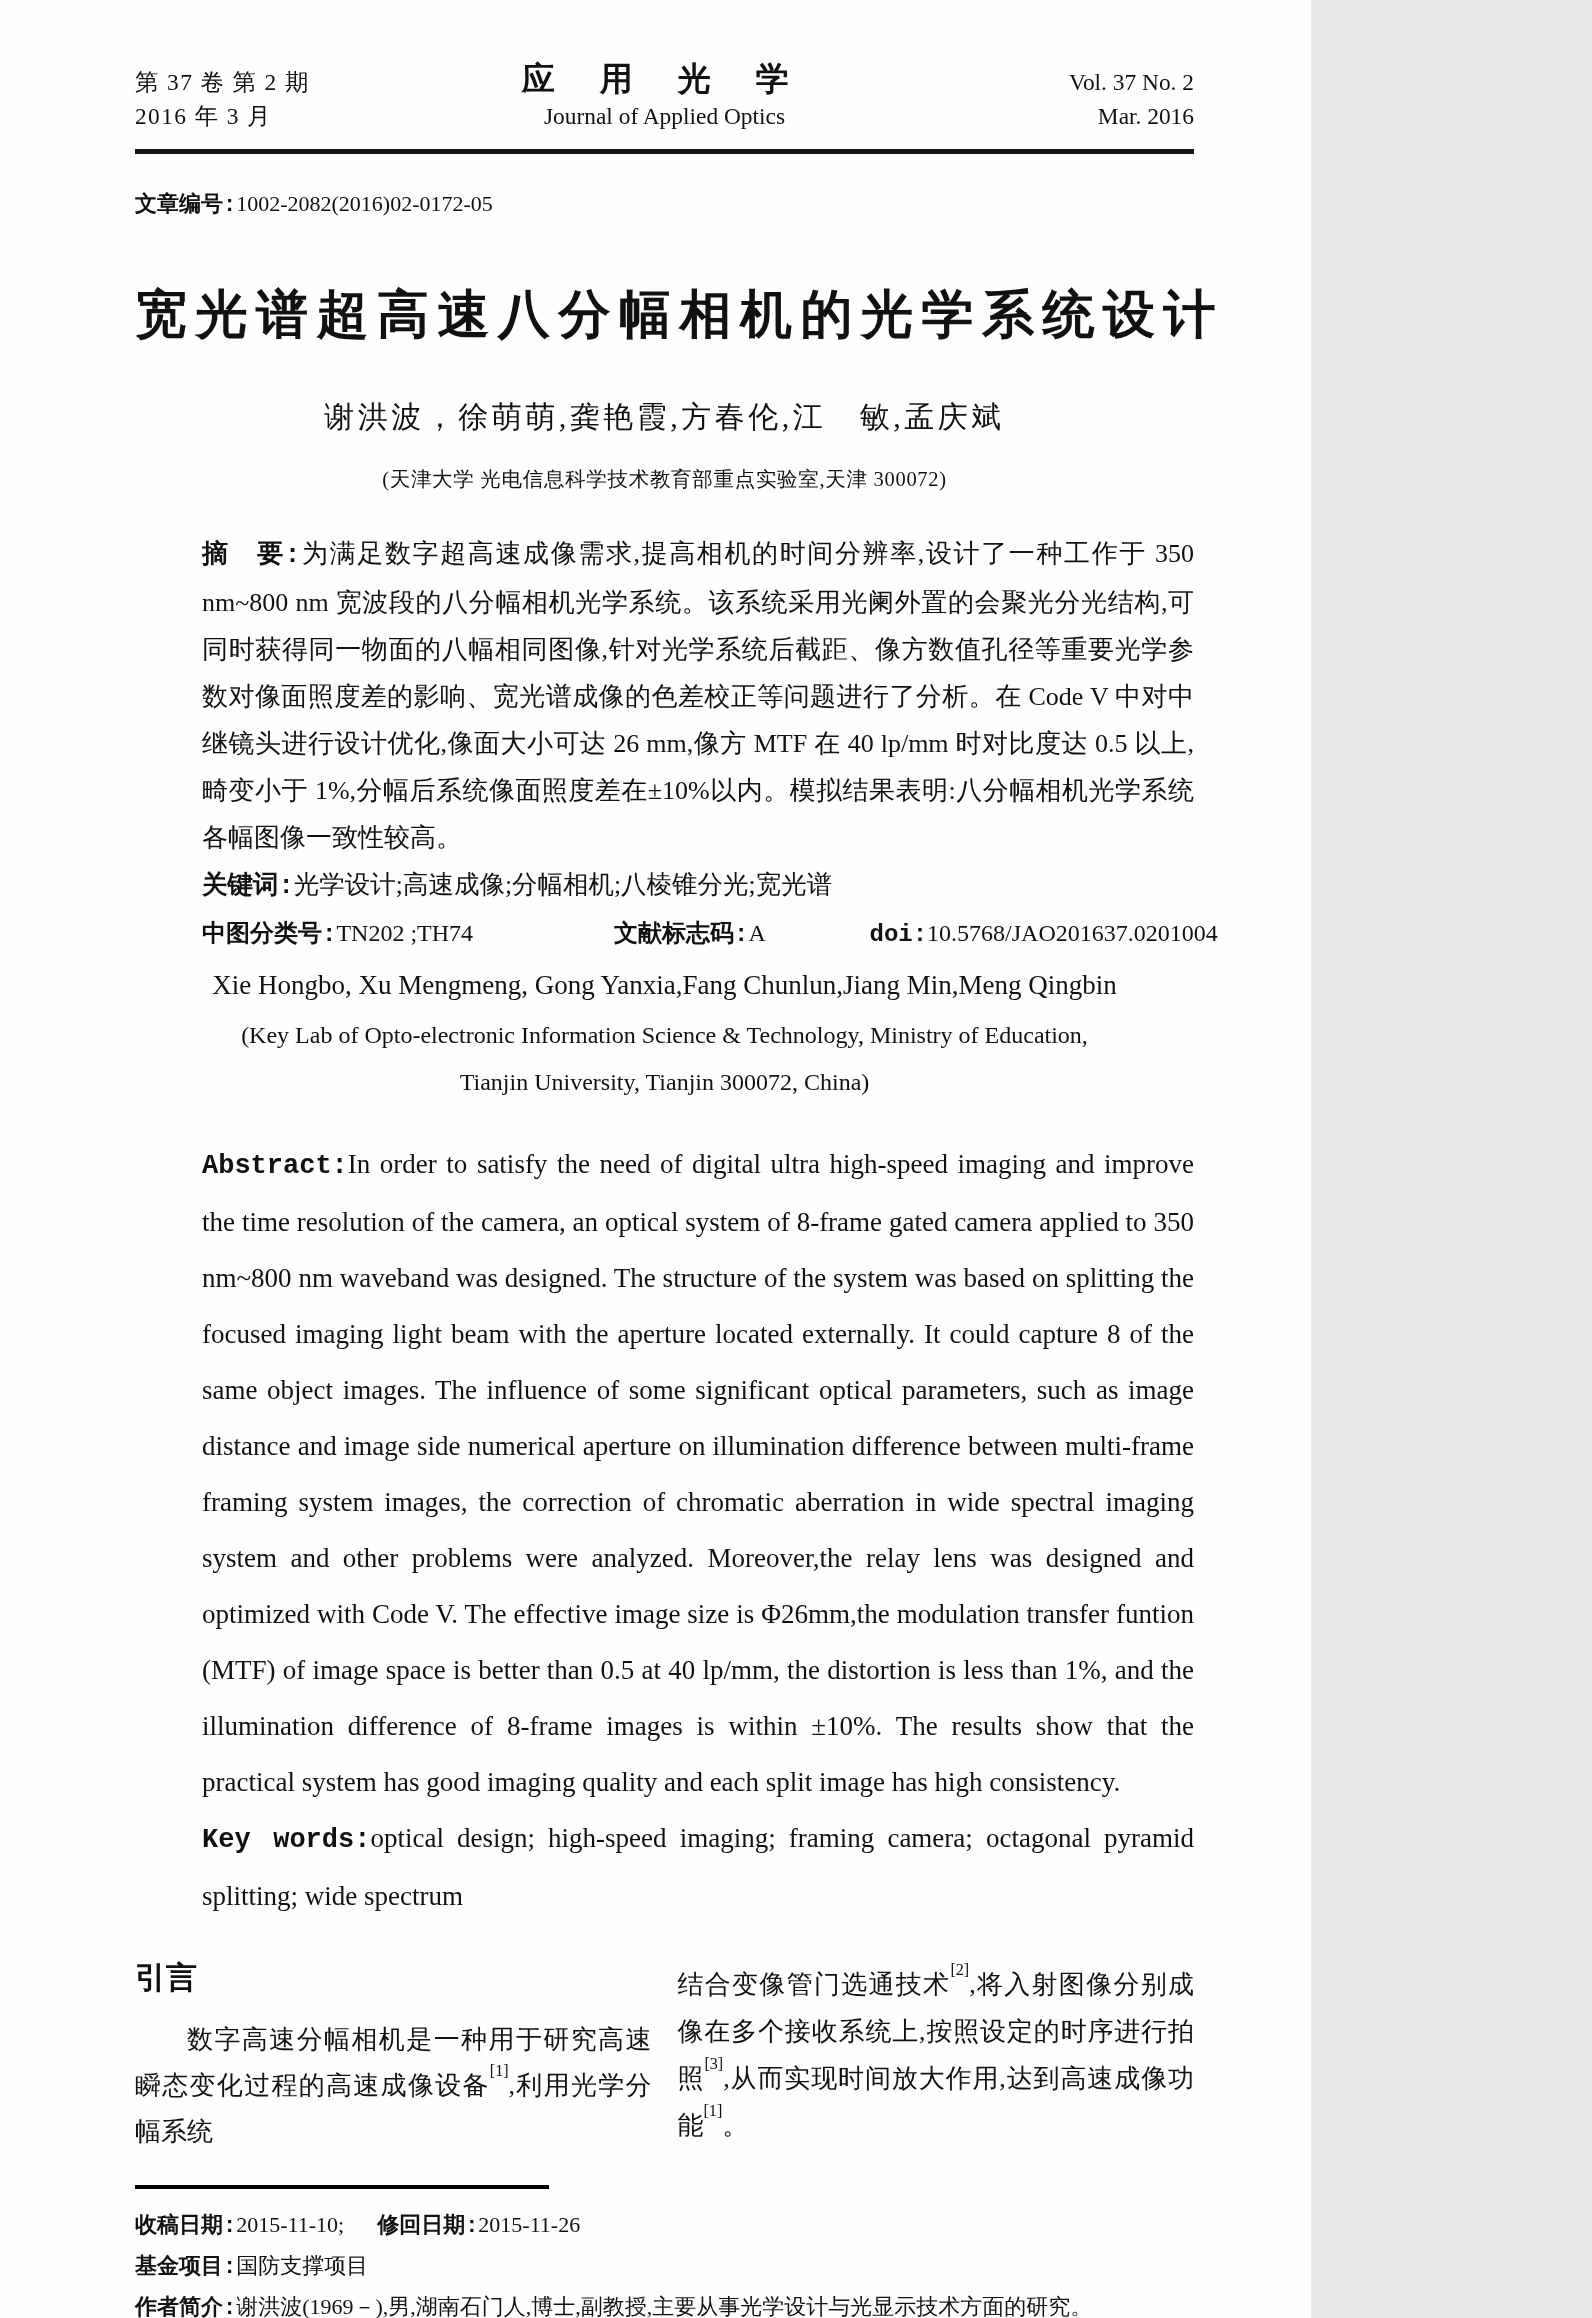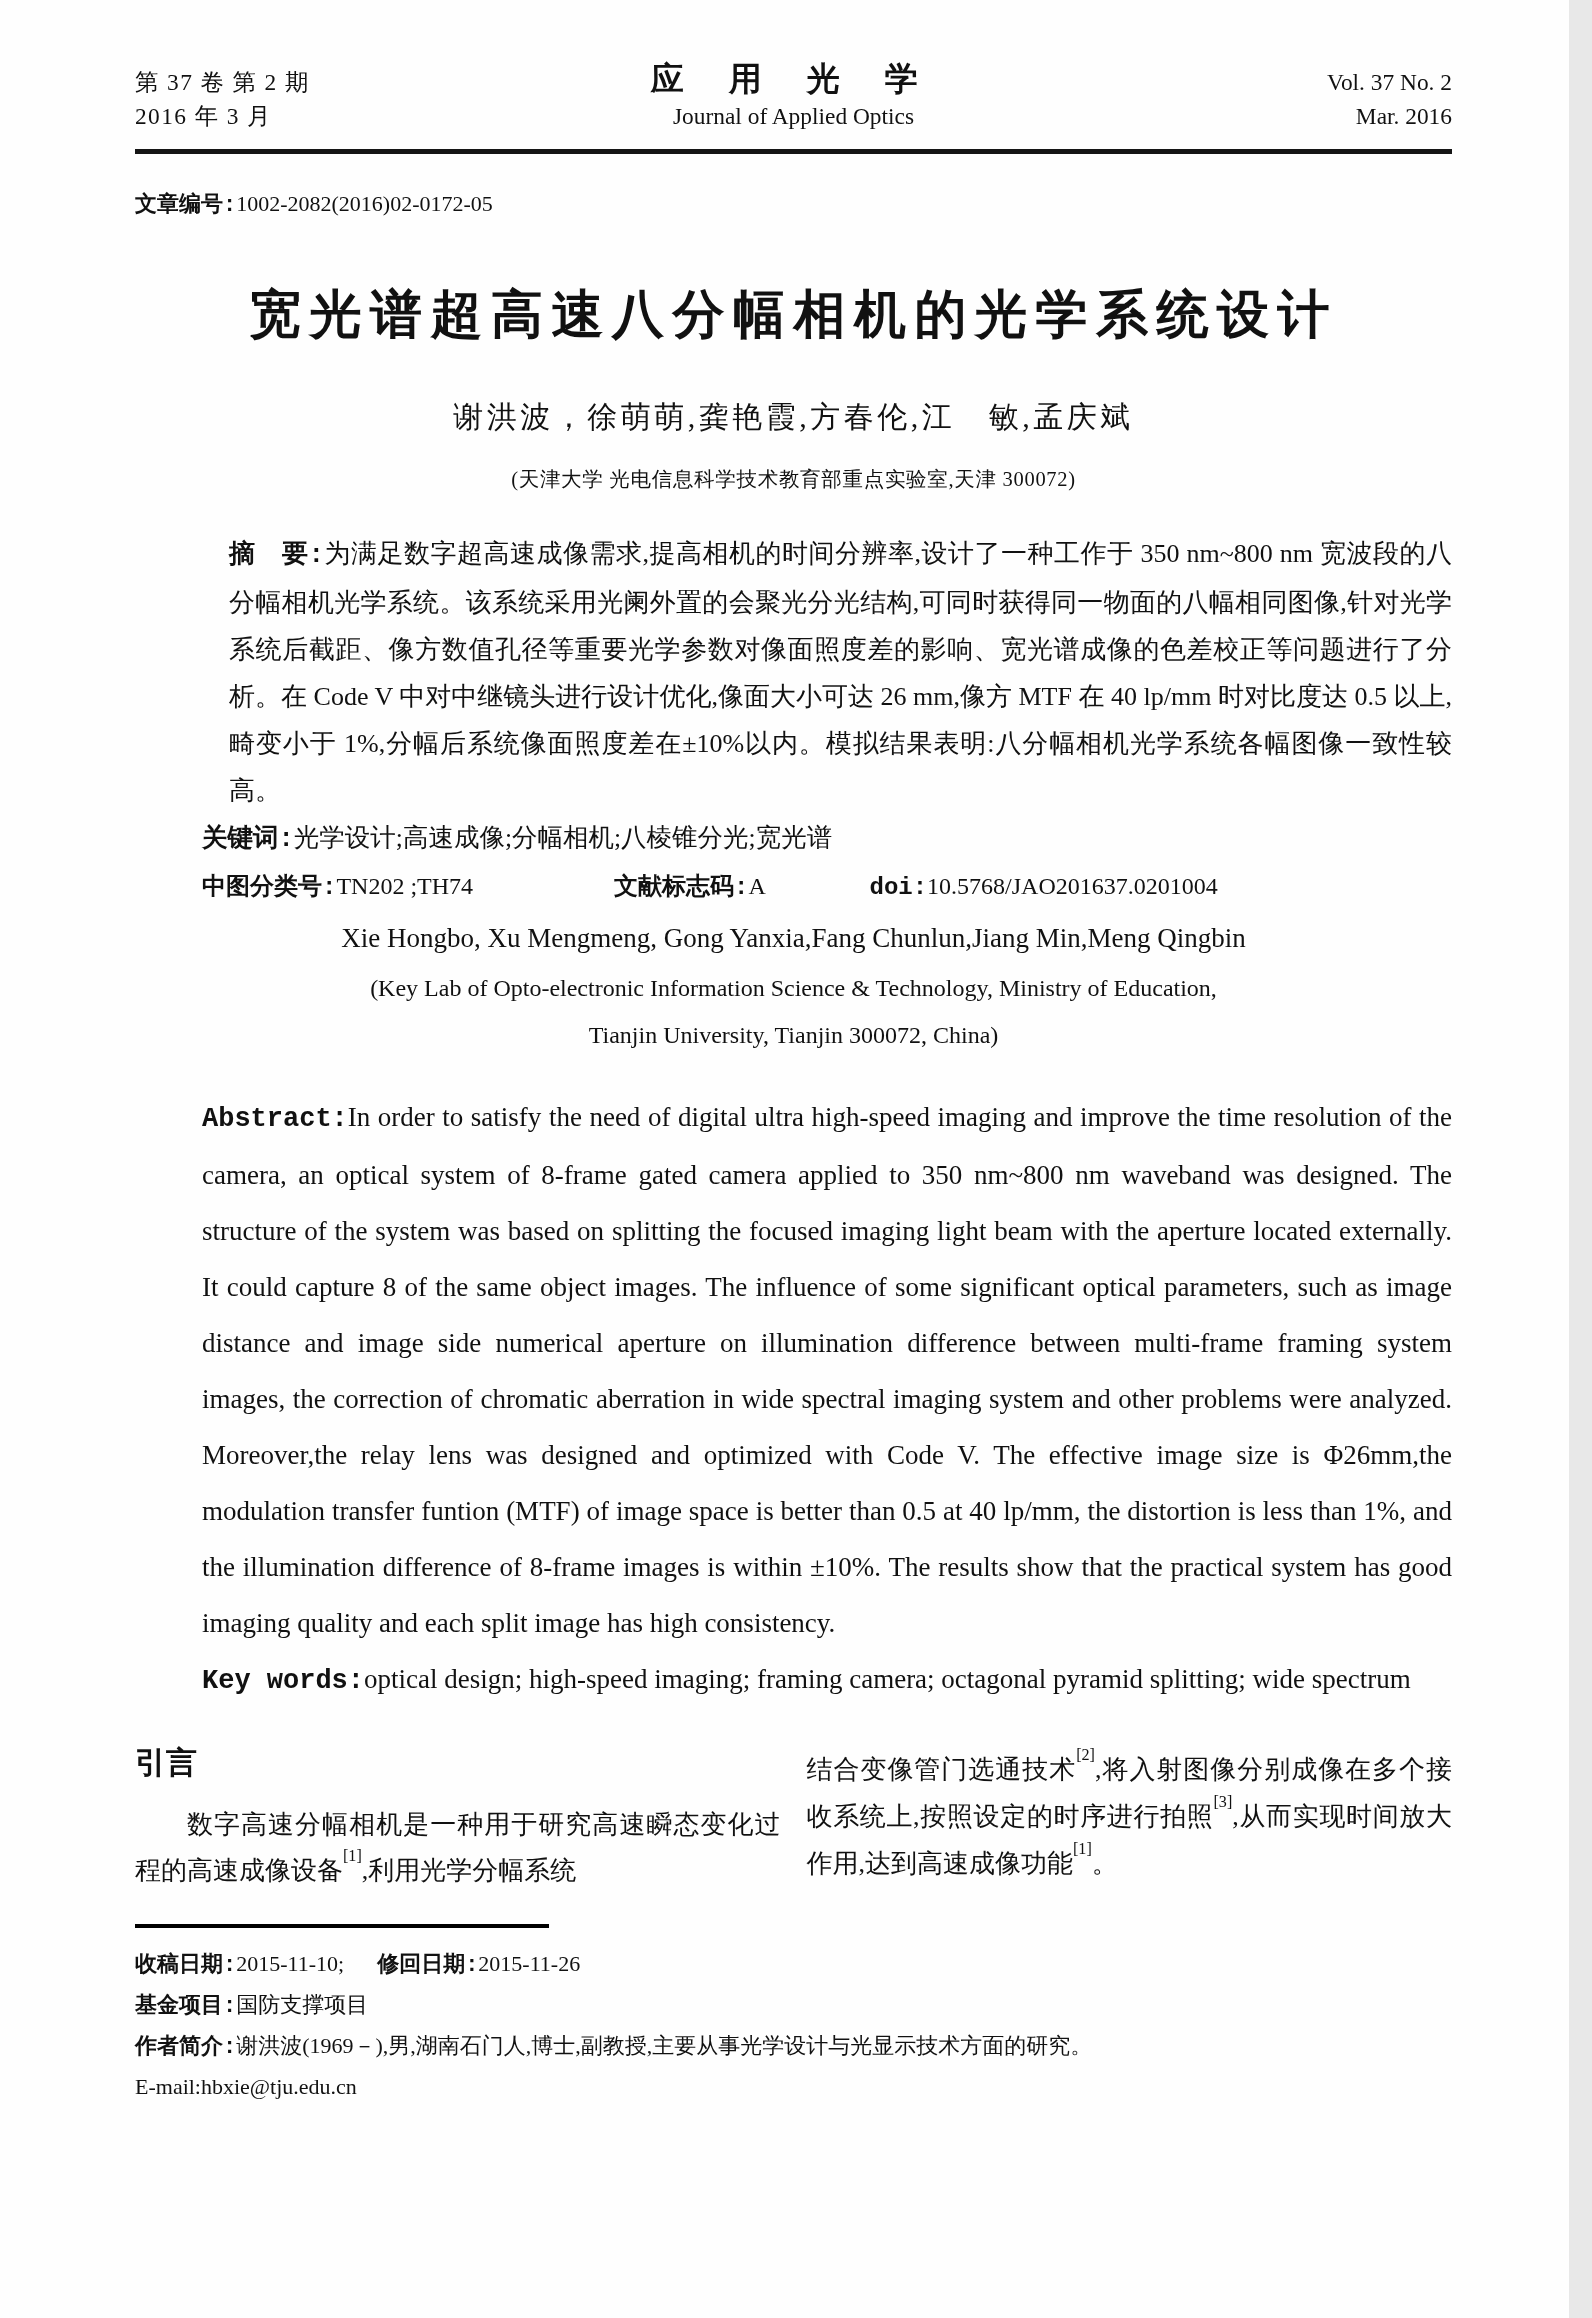--- a/index.html
+++ b/index.html
@@ -1,18 +1,18 @@
 <!DOCTYPE html>
 <html style="font-size:11.3px"><head>
 <meta charset="utf-8">
 <style>
   html,body{margin:0;padding:0;background:#e8e8e8;}
   .page{
     position:relative;
-    width:1569px;height:2319px;
+    width:1311px;height:2319px;
     background:#fefefe;color:#111;
     box-sizing:border-box;
     padding:62px 117px 0 135px;
     overflow:hidden;
     font-family:"Liberation Serif","DejaVu Serif",serif;
   }
   
   .hdr-row{display:flex;align-items:baseline;font-size:23.4px;line-height:34px;}
   .hdr-left{width:340px;text-align:left;letter-spacing:1.4px;}
   .hdr-center{flex:1;text-align:center;}
@@ -20,21 +20,21 @@
   .journal-cn{font-size:33px;font-weight:bold;letter-spacing:18.4px;font-family:"Liberation Serif","DejaVu Serif",serif;}
   .hdr-rule{height:5px;background:#151515;margin-top:15.6px;}
   
   .art-no{margin-top:35px;font-size:22px;}
   .blabel{font-weight:bold;font-family:Liberation Mono, monospace;}
   
   .cn-title{margin-top:61px;text-align:center;font-size:52px;font-weight:bold;letter-spacing:8.5px;white-space:nowrap;}
   .cn-authors{margin-top:47px;text-align:center;font-size:30px;letter-spacing:3.5px;}
   .cn-affil{margin-top:27px;text-align:center;font-size:20.5px;letter-spacing:0.7px;}
   
-  .cn-abs-block{margin-top:37px;margin-left:94px;font-size:26px;line-height:47px;text-align:justify;}
+  .cn-abs-block{margin-top:37px;margin-left:67px;font-size:26px;line-height:47px;text-align:justify;}
   .cn-kw{margin-top:1.4px;margin-left:67px;font-size:25.5px;line-height:45px;text-align:justify;}
   .clc-line{margin-top:2.8px;margin-left:67px;font-size:24px;line-height:42px;white-space:nowrap;}
   .clc-seg2{margin-left:135px;}
   .clc-seg3{margin-left:99px;}
   
   .en-title{margin-top:41px;text-align:center;font-size:35px;font-weight:bold;line-height:58px;}
   .en-authors{margin-top:14px;text-align:center;font-size:27px;}
   .en-affil{margin-top:11.3px;text-align:center;font-size:24px;line-height:47px;}
   .en-abs{margin-top:30px;margin-left:67px;font-size:27px;line-height:56px;text-align:justify;}
   .en-kw{margin-left:67px;font-size:27px;line-height:56px;text-align:justify;}

